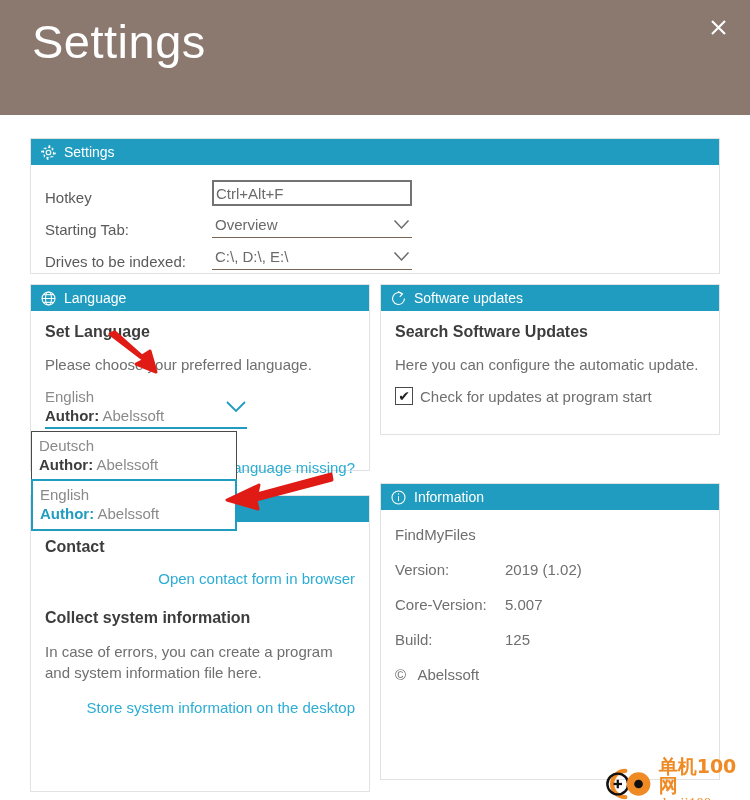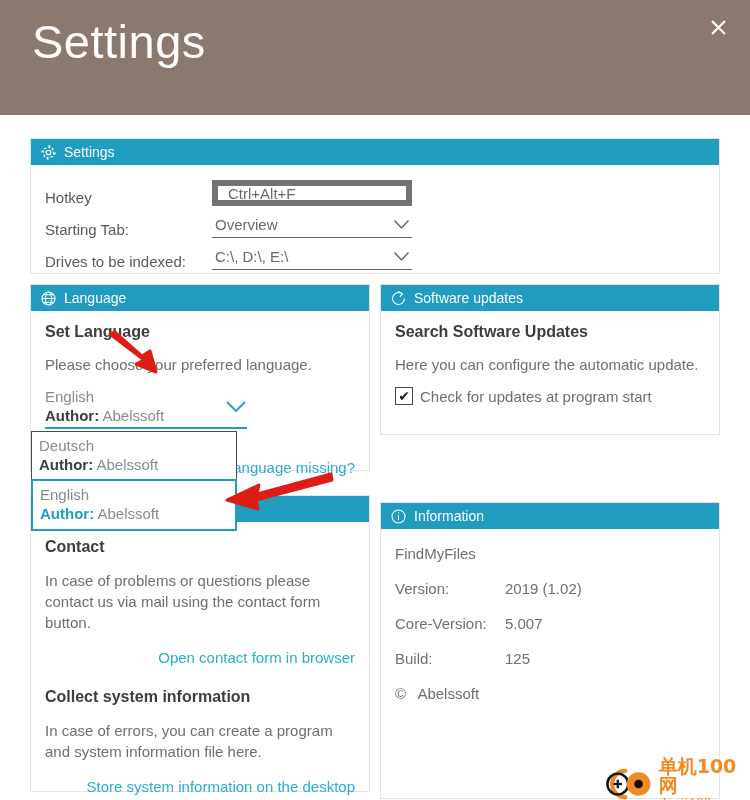--- a/index.html
+++ b/index.html
@@ -87,26 +87,26 @@
   .settings-label {
     width: 167px;
     font-size: 15px;
     color: #5a5a5a;
     flex: none;
   }
   .hotkey-input {
     width: 200px;
     height: 26px;
     box-sizing: border-box;
-    border: 6px solid #737373;
+    border: 2px solid #737373;
     background: #ffffff;
     font-family: "Liberation Sans", sans-serif;
     font-size: 15px;
     color: #6a6a6a;
-    padding: 0 10px;
+    padding: 0 2px;
     outline: none;
   }
   .combo-line {
     width: 200px;
     height: 27px;
     box-sizing: border-box;
     border-bottom: 1.5px solid #7a6458;
     display: flex;
     align-items: center;
     justify-content: space-between;
@@ -201,21 +201,21 @@
     flex: none;
     display: inline-flex;
     align-items: center;
     justify-content: center;
     color: #222222;
     font-size: 14px;
     line-height: 1;
   }
 
   
-  #panel-info { left: 380px; top: 502px; width: 340px; height: 297px; }
+  #panel-info { left: 380px; top: 483px; width: 340px; height: 297px; }
   .inforow {
     display: flex;
     font-size: 15px;
     color: #6f6f6f;
     margin-bottom: 18px;
   }
   .inforow .k { width: 110px; flex: none; }
   .inforow .v { }
   .info-app { font-size: 15px; color: #6f6f6f; margin-bottom: 18px; }
   .copy { font-size: 15px; color: #6f6f6f; }
@@ -360,21 +360,20 @@
       <span class="checkbox">✔</span>
       <span>Check for updates at program start</span>
     </div>
   </div>
 </div>
 
 <div class="panel" id="panel-contact">
   <div class="panel-head"></div>
   <div class="panel-body">
     <div class="h3" style="margin-top:8px;margin-bottom:14px;">Contact</div>
-    <div class="ptext" style="margin-bottom:16px;">In case of problems or questions please contact us via mail using the contact form button.</div>
     <div class="link link-right" style="margin-bottom:22px;">Open contact form in browser</div>
     <div class="h3" style="margin-bottom:14px;">Collect system information</div>
     <div class="ptext" style="margin-bottom:16px;">In case of errors, you can create a program and system information file here.</div>
     <div class="link link-right">Store system information on the desktop</div>
   </div>
 </div>
 
 <div class="panel" id="panel-info">
   <div class="panel-head">
     <span class="hicon">

